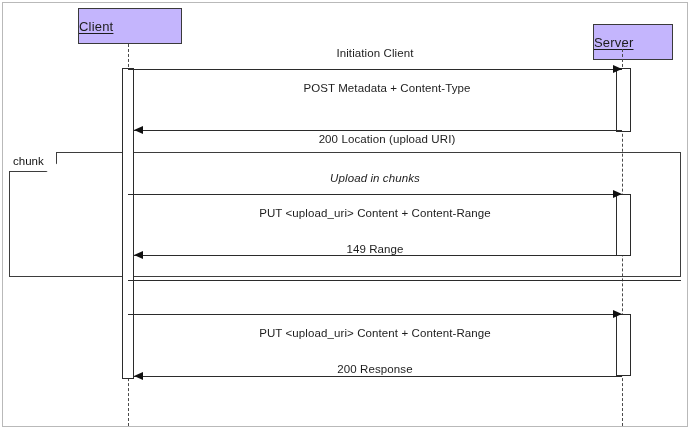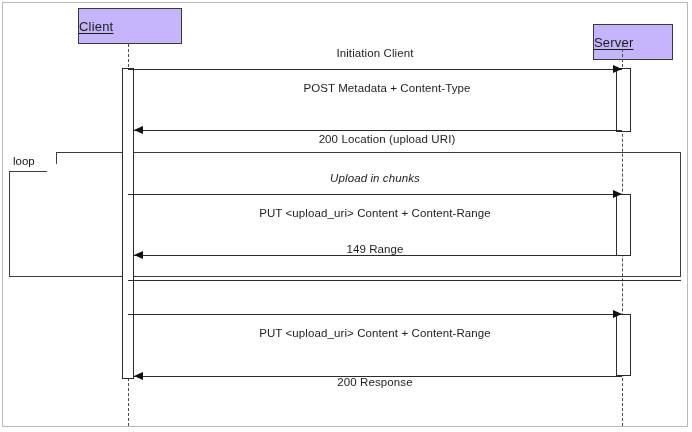--- a/index.html
+++ b/index.html
@@ -126,21 +126,21 @@
 
   <div class="actor-box" style="left:581px; top:24px; width:80px; height:36px;margin-left:12px;">
     <span class="actor-label">Server</span>
   </div>
 
   <div class="lifeline" style="left:128px; top:44px; height:382px;"></div>
   <div class="lifeline" style="left:622px; top:44px; height:382px;"></div>
 
   <div class="fragment" style="left:9px; top:152px; width:672px; height:125px;"></div>
   <div class="fragment-tag" style="left:9px; top:152px; width:48px; height:20px;">
-    <span>loop</span>
+    <span>chunk</span>
   </div>
 
   <div class="activation" style="left:122px; top:68px; width:12px; height:311px;"></div>
 
   <div class="activation" style="left:616px; top:68px; width:15px; height:64px;"></div>
   <div class="activation" style="left:616px; top:194px; width:15px; height:62px;"></div>
   <div class="activation" style="left:616px; top:314px; width:15px; height:62px;"></div>
 
   <div class="msg-label" style="left:128px; top:47px; width:494px;">Initiation Client</div>
 
@@ -163,15 +163,15 @@
   <div class="msg-label" style="left:128px; top:243px; width:494px;">149 Range</div>
 
   <div class="sep-line" style="left:128px; top:280px; width:553px;"></div>
 
   <div class="msg" style="left:128px; top:314px; width:494px;"></div>
   <div class="arrowhead right" style="left:613px; top:309.5px;"></div>
   <div class="msg-label" style="left:128px; top:327px; width:494px;">PUT &lt;upload_uri&gt; Content + Content-Range</div>
 
   <div class="msg" style="left:134px; top:376px; width:488px;"></div>
   <div class="arrowhead left" style="left:134px; top:371.5px;"></div>
-  <div class="msg-label" style="left:128px; top:363px; width:494px;margin-top:13px;">200 Response</div>
+  <div class="msg-label" style="left:128px; top:363px; width:494px;">200 Response</div>
 
 </div>
 
 </body></html>

